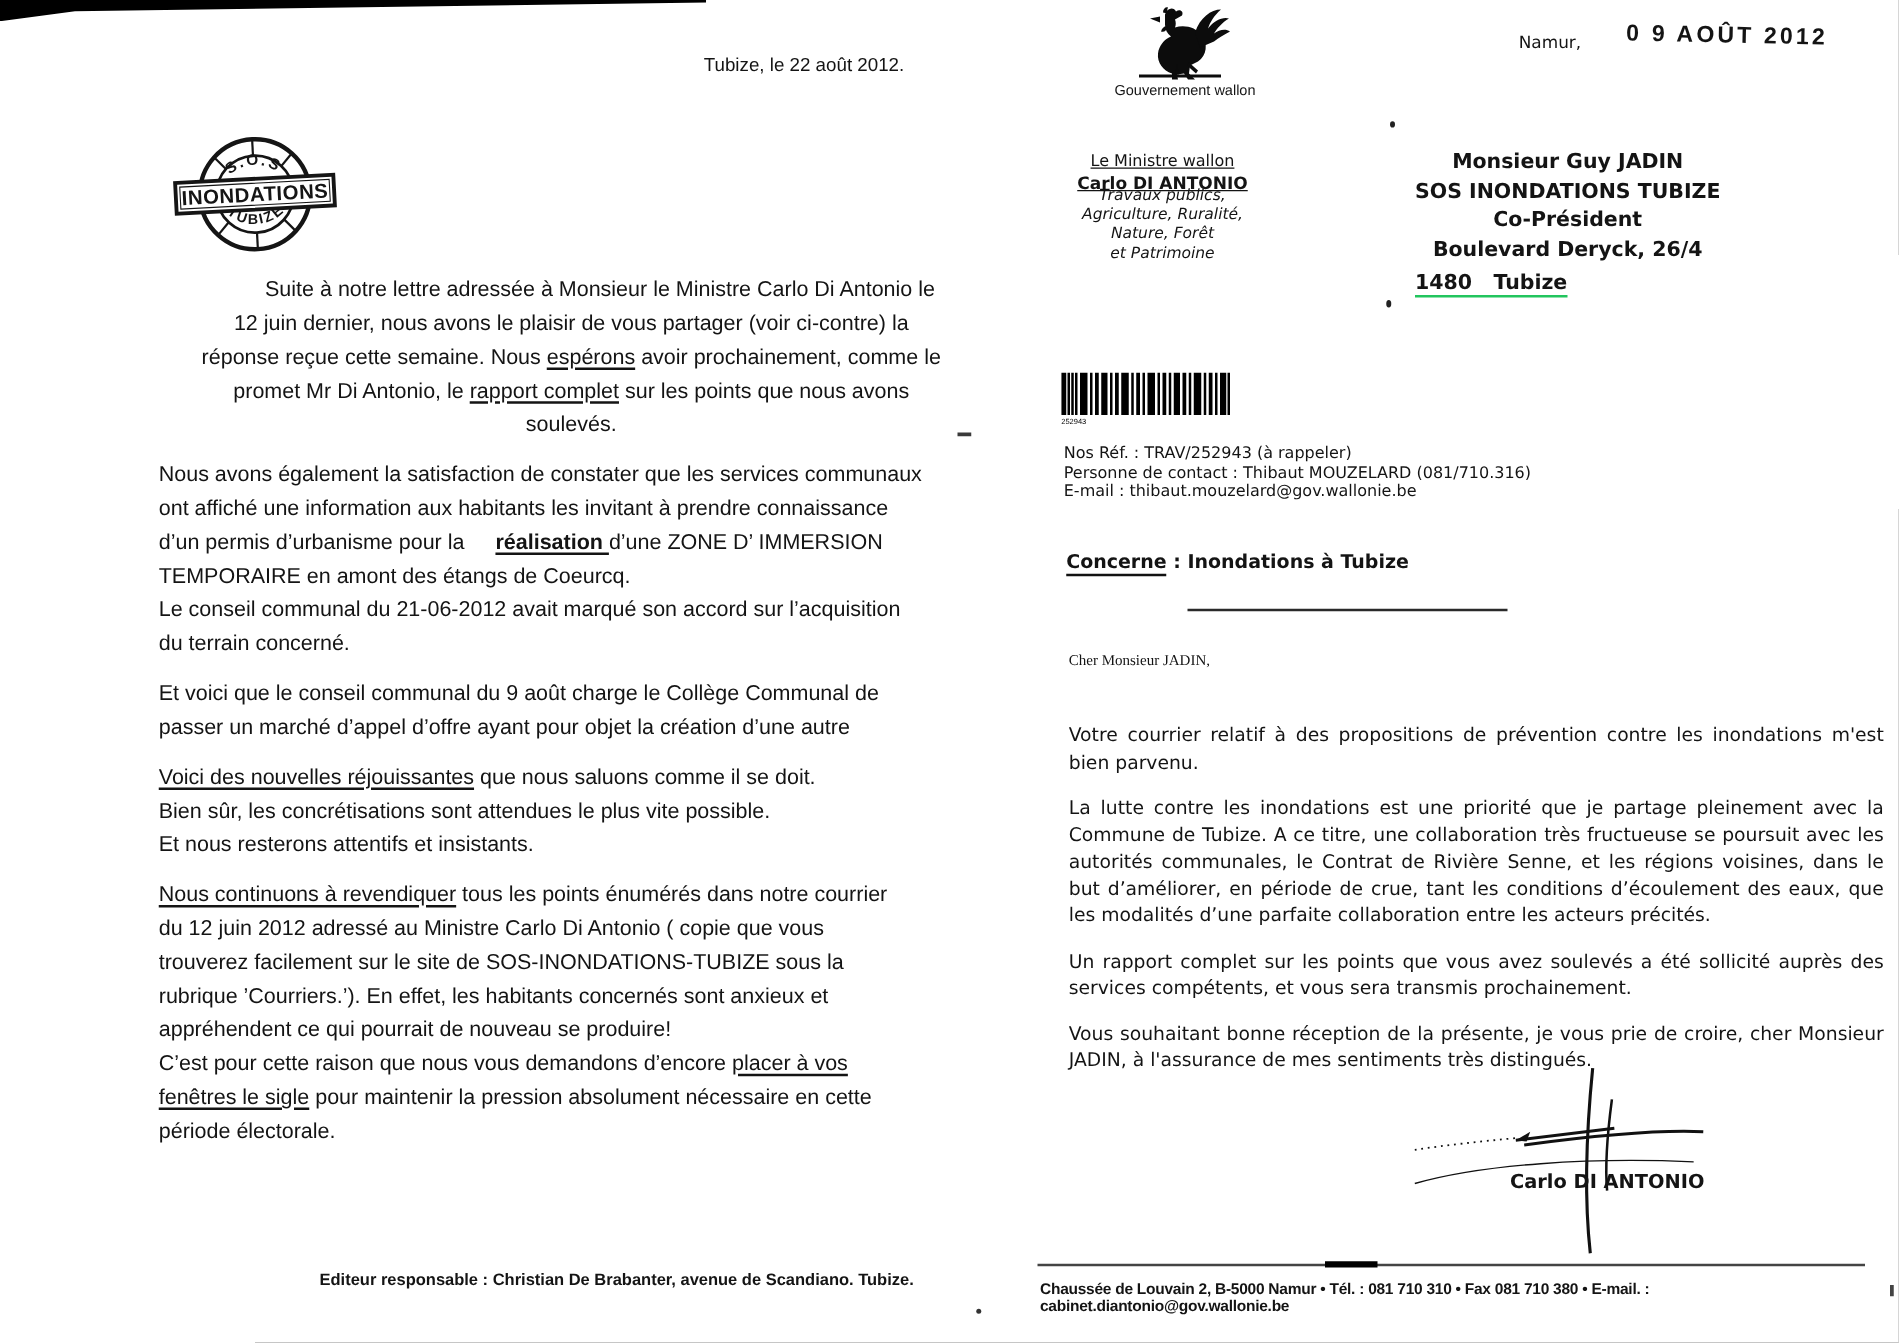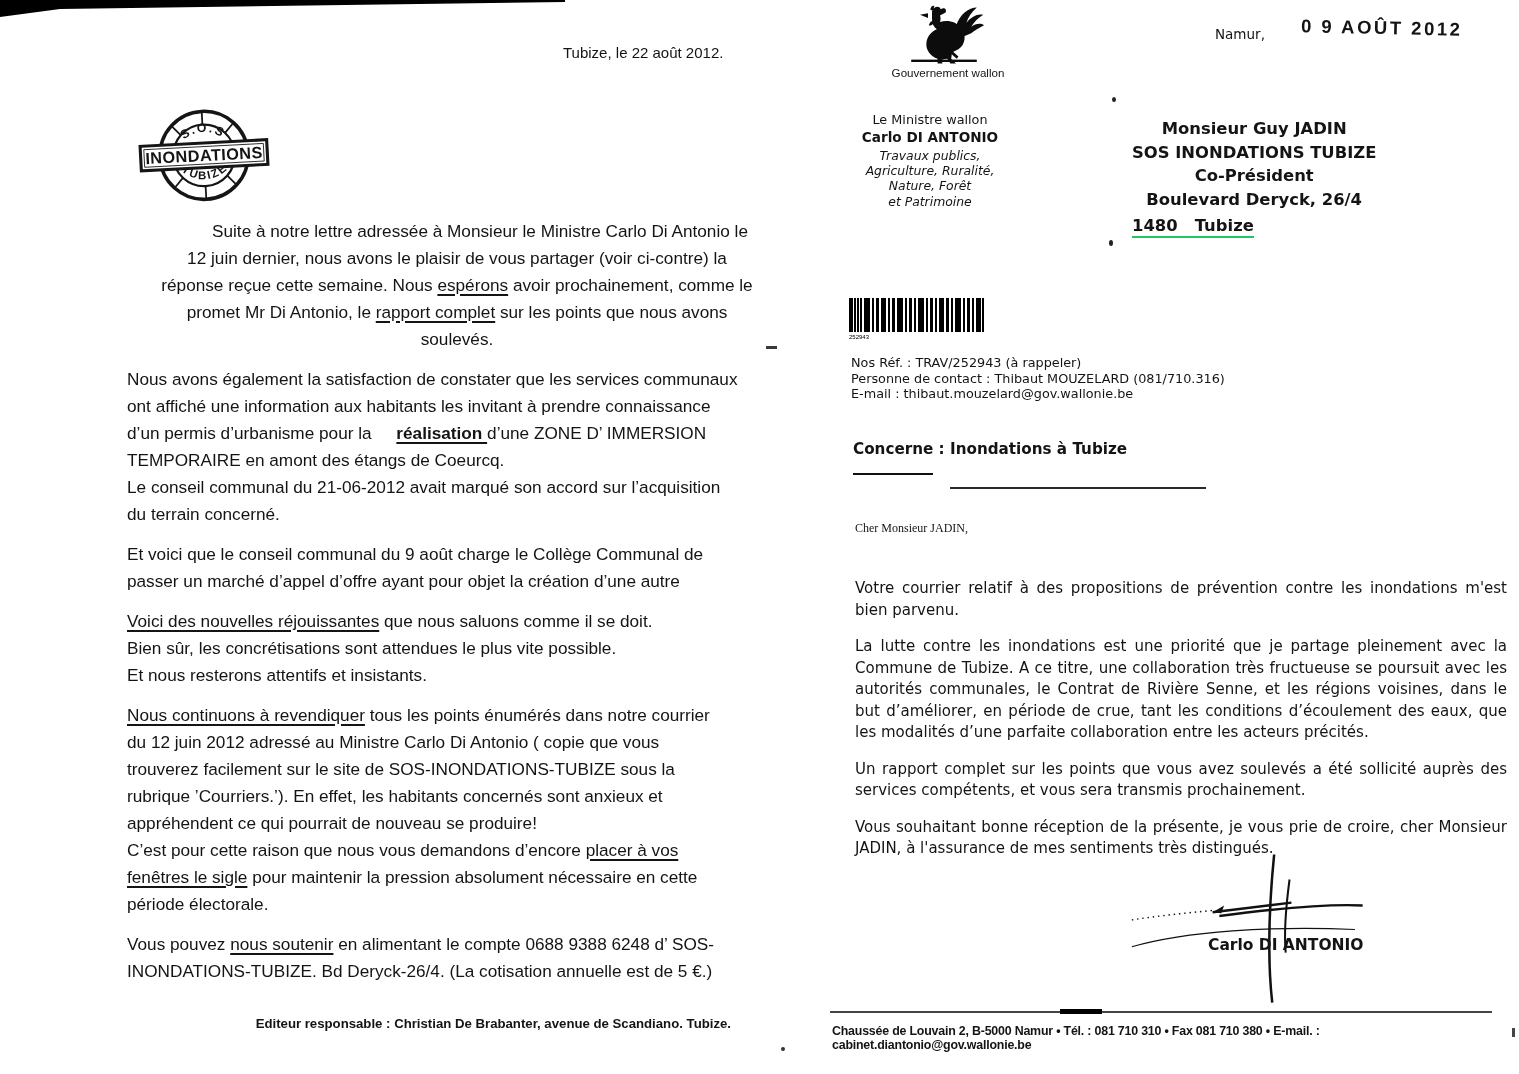--- a/index.html
+++ b/index.html
@@ -10,35 +10,35 @@
   .b{font-weight:bold;margin-left:20px;}
 
   
   #l-date{left:563px;top:44px;font-size:15px;}
   #l-body{left:127px;top:218px;width:660px;font-size:17.2px;line-height:27px;white-space:nowrap;}
   #l-body p{margin:0 0 13px 0;}
   #l-body p.indent{text-indent:46px;text-align:center;}
   #l-footer{left:127px;top:1016px;width:604px;text-align:right;font-size:13.2px;font-weight:600;}
 
   
-  #r-ministre{left:852px;top:112px;width:156px;text-align:center;font-family:"DejaVu Sans",sans-serif;}
+  #r-ministre{left:852px;top:122px;width:156px;text-align:center;font-family:"DejaVu Sans",sans-serif;text-decoration:underline;}
   #r-ministre .t1{font-size:12.8px;}
   #r-ministre .t2{font-size:13.6px;font-weight:bold;margin-top:2px;}
   #r-dept{left:852px;top:148px;width:156px;text-align:center;font-style:italic;font-size:12.4px;
           line-height:15.2px;font-family:"DejaVu Sans",sans-serif;}
   #r-city{left:1215px;top:26px;font-size:13.5px;font-family:"DejaVu Sans",sans-serif;}
   #r-datestamp{left:1301px;top:17px;font-size:18.5px;font-weight:bold;letter-spacing:2.5px;
                transform:rotate(1.2deg);font-family:"Liberation Sans",sans-serif;}
   #r-recipient{left:1132px;top:117px;font-size:16.4px;font-weight:600;line-height:23.6px;
                font-family:"DejaVu Sans",sans-serif;text-align:center;}
   #r-postal{left:1132px;top:216px;font-size:16.4px;font-weight:bold;font-family:"DejaVu Sans",sans-serif;}
   #r-postal span{border-bottom:2px solid #22c55e;white-space:pre;padding-bottom:1px;}
   #r-refs{left:851px;top:355px;font-size:12.8px;line-height:15.6px;font-family:"DejaVu Sans",sans-serif;}
   #r-concerne{left:853px;top:440px;font-size:15.2px;font-weight:bold;font-family:"DejaVu Sans",sans-serif;}
-  #r-concerne .lbl{border-bottom:2px solid #111;padding-bottom:15px;}
+  #r-concerne .lbl{border-bottom:2px solid #111;padding-bottom:1px;}
   #r-concerne .val{}
   #r-rule{left:950px;top:487px;width:256px;height:2px;background:#2a2a2a;}
   #r-salut{left:855px;top:521px;font-size:12px;font-family:Liberation Serif, serif;}
   #r-body{left:855px;top:578px;width:652px;font-size:15px;line-height:21.5px;text-align:justify;
           font-family:"DejaVu Sans",sans-serif;}
   #r-body p{margin:0 0 15px 0;}
   #r-signame{left:1208px;top:936px;font-size:15.5px;font-weight:bold;font-family:"DejaVu Sans",sans-serif;}
   #r-frule{left:830px;top:1011px;width:662px;height:1.5px;background:#444;}
   #r-frule-bold{left:1060px;top:1009px;width:42px;height:5px;background:#000;}
   #r-footer{left:832px;top:1024px;width:680px;font-size:12.4px;font-weight:bold;letter-spacing:-0.2px;}
@@ -99,21 +99,20 @@
       <text x="75" y="68.5" text-anchor="middle" font-size="18.5" font-weight="bold" fill="#151515" stroke="none" letter-spacing="0.5">INONDATIONS</text>
     </g>
   </svg>
 
   <div id="l-body" class="abs">
     <p class="indent"><span>Suite à notre lettre adressée à Monsieur le Ministre Carlo Di Antonio le</span><br><span>12 juin dernier, nous avons le plaisir de vous partager (voir ci-contre) la</span><br><span>réponse reçue cette semaine. Nous </span><span class="u">espérons</span><span> avoir prochainement, comme le</span><br><span>promet Mr Di Antonio, le </span><span class="u">rapport complet</span><span> sur les points que nous avons</span><br><span>soulevés.</span></p>
     <p><span>Nous avons également la satisfaction de constater que les services communaux</span><br><span>ont affiché une information aux habitants les invitant à prendre connaissance</span><br><span>d’un permis d’urbanisme pour la </span><span class="u b">réalisation </span><span>d’une ZONE D’ IMMERSION</span><br><span>TEMPORAIRE en amont des étangs de Coeurcq.</span><br><span>Le conseil communal du 21-06-2012 avait marqué son accord sur l’acquisition</span><br><span>du terrain concerné.</span></p>
     <p><span>Et voici que le conseil communal du 9 août charge le Collège Communal de</span><br><span>passer un marché d’appel d’offre ayant pour objet la création d’une autre</span><br></p>
     <p><span class="u">Voici des nouvelles réjouissantes</span><span> que nous saluons comme il se doit.</span><br><span>Bien sûr, les concrétisations sont attendues le plus vite possible.</span><br><span>Et nous resterons attentifs et insistants.</span></p>
     <p><span class="u">Nous continuons à revendiquer</span><span> tous les points énumérés dans notre courrier</span><br><span>du 12 juin 2012 adressé au Ministre Carlo Di Antonio  ( copie que vous</span><br><span>trouverez facilement sur le site de SOS-INONDATIONS-TUBIZE sous la</span><br><span>rubrique ’Courriers.’). En effet, les habitants concernés sont anxieux et</span><br><span>appréhendent ce qui pourrait de nouveau se produire!</span><br><span>C’est pour cette raison que nous vous demandons d’encore </span><span class="u">placer à vos</span><br><span class="u">fenêtres le sigle</span><span> pour maintenir la pression absolument nécessaire en cette</span><br><span>période électorale.</span></p>
-    <p><span>Vous pouvez </span><span class="u">nous soutenir</span><span> en alimentant le compte 0688 9388 6248 d’ SOS-</span><br><span>INONDATIONS-TUBIZE.   Bd Deryck-26/4. (La cotisation annuelle est de 5 €.)</span></p>
   </div>
 
   <div id="l-footer" class="abs">Editeur responsable : Christian De Brabanter, avenue de Scandiano. Tubize.</div>
 
   <svg id="rooster" class="abs" width="100" height="64" viewBox="0 0 100 80" fill="#0c0c0c">
     <path d="M30,12 c2,-7 9,-8 11,-3 c4,-3 8,0 6,4 l-7,4 c1,3 1,5 0,8 c10,-3 21,0 27,8 c6,8 5,20 -4,26 l-8,4 l-1,8 l6,6 h-7 l-4,-6 l-7,1 l1,5 h-6 l0,-6 c-9,-3 -15,-11 -14,-20 c1,-8 6,-14 13,-17 c-4,-3 -6,-7 -6,-12 z"></path>
     <path d="M25,14 l-10,2 l10,4 z"></path>
     <path d="M33,24 c-1,4 -4,6 -7,5 c1,-4 4,-6 7,-5 z"></path>
     <path d="M60,30 c5,-15 16,-23 26,-23 c-7,6 -11,13 -13,19 c6,-8 15,-12 21,-10 c-7,4 -12,10 -15,15 c5,-4 12,-5 16,-2 c-6,3 -12,7 -16,10 l-14,6 z"></path>
     <path d="M28,10 c0,-4 3,-6 5,-5 c-1,2 -1,4 0,5 c1,-3 4,-4 6,-3 c-1,2 -2,4 -2,5 z"></path>

